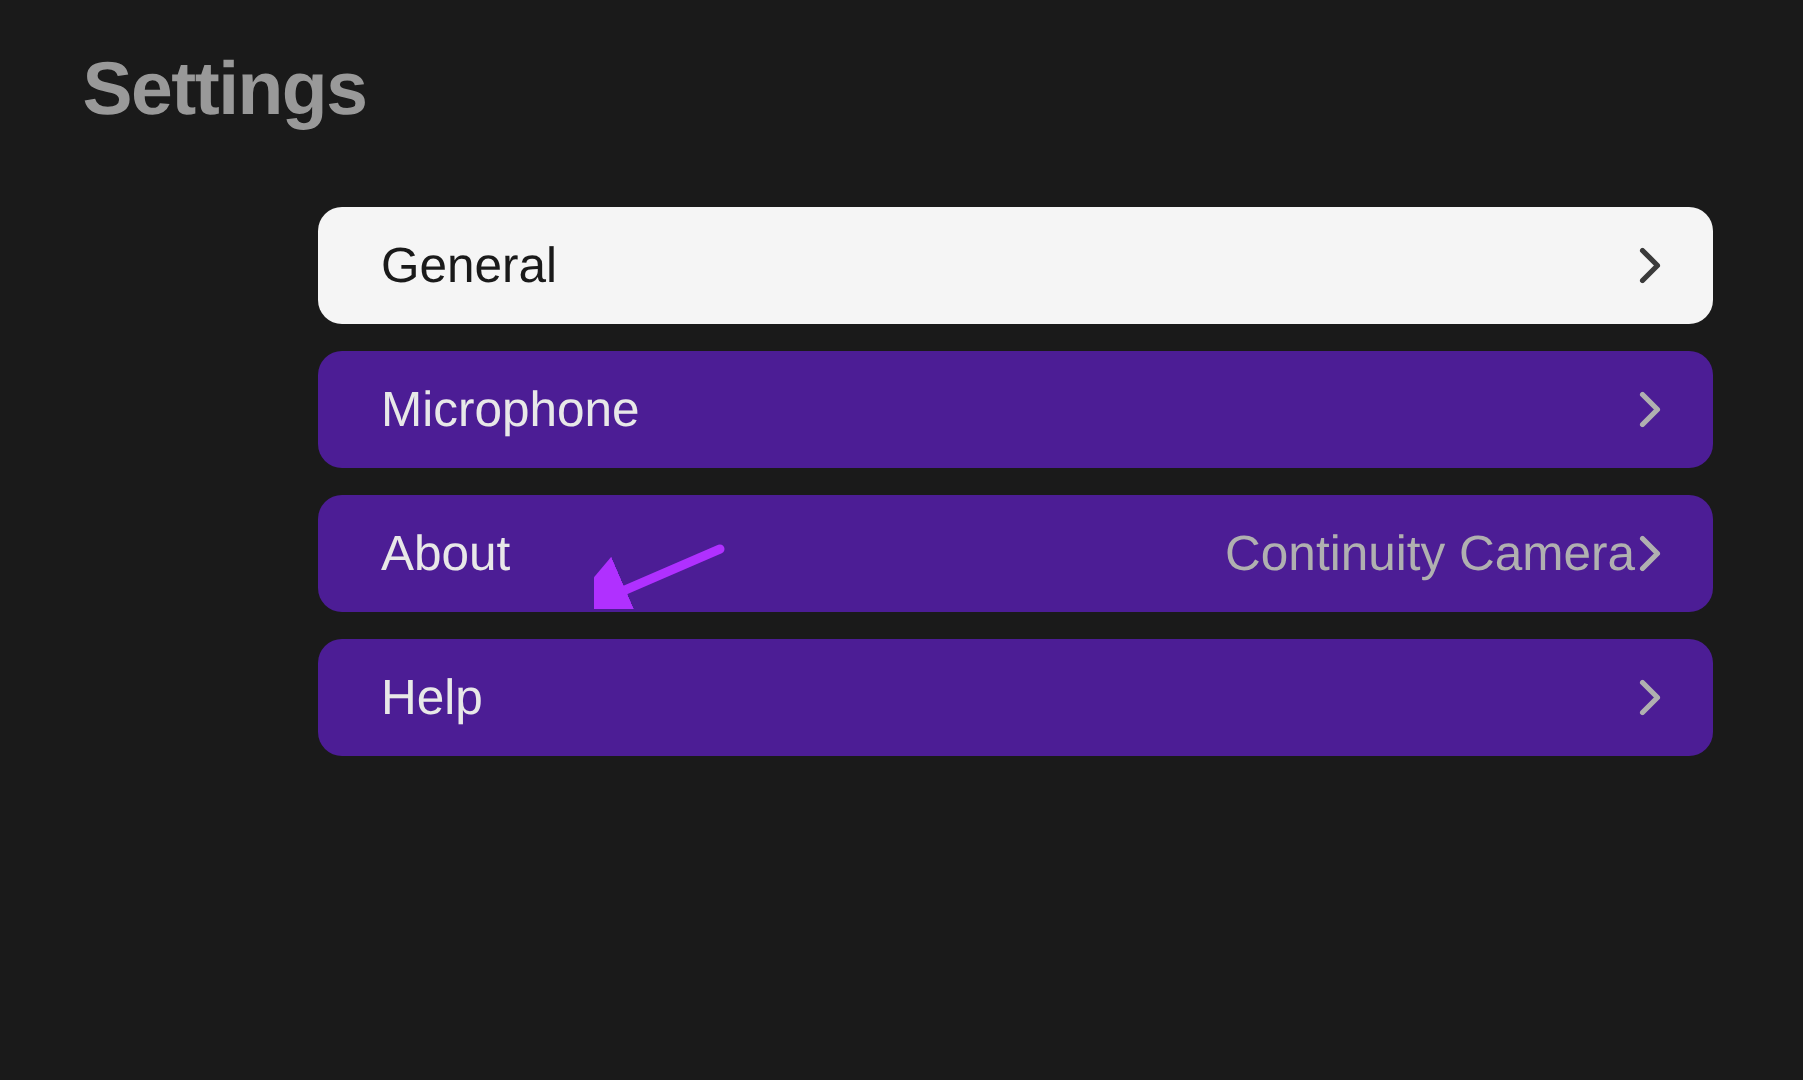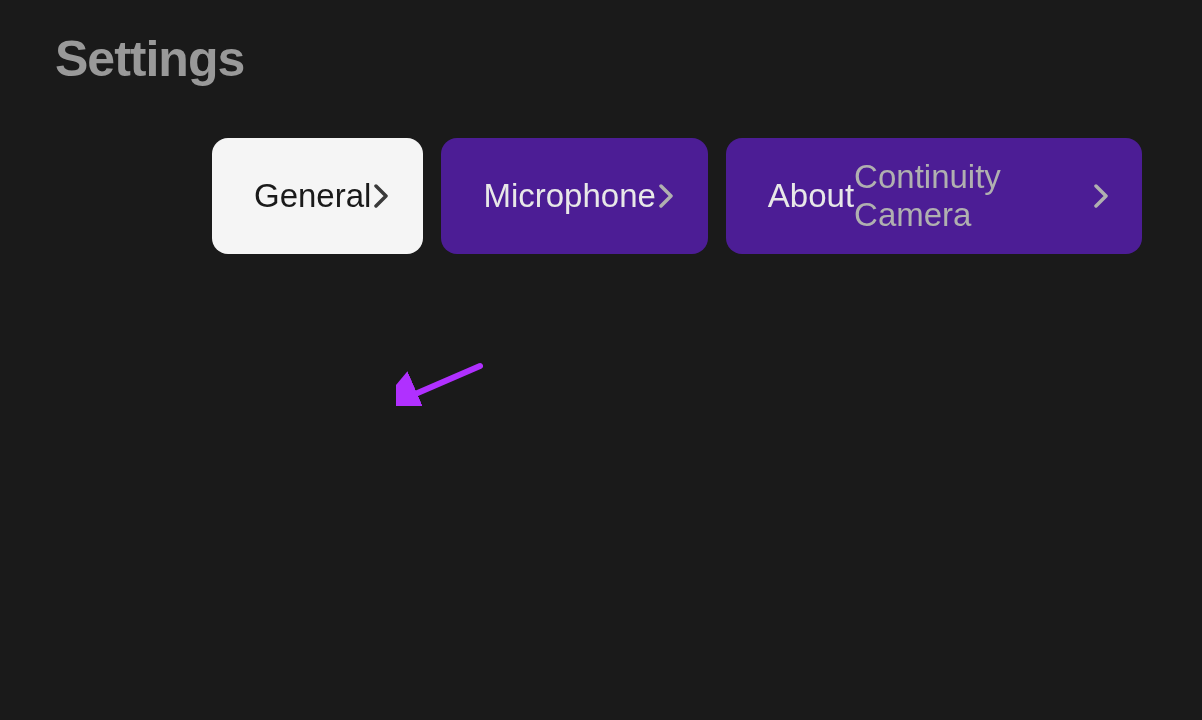--- a/index.html
+++ b/index.html
@@ -18,21 +18,21 @@
     .page-title {
       color: #999999;
       font-size: 50px;
       font-weight: 700;
       padding: 30px 0 0 55px;
       letter-spacing: -1px;
     }
     .menu-container {
       margin: 50px 60px 0 212px;
       display: flex;
-      flex-direction: row;
+      flex-direction: column;
       gap: 18px;
     }
     .menu-item {
       display: flex;
       align-items: center;
       justify-content: space-between;
       padding: 20px 32px 20px 42px;
       border-radius: 16px;
       cursor: pointer;
       font-size: 33px;
@@ -116,20 +116,30 @@
     <div class="menu-item-right">
       <span class="menu-item-value">Continuity Camera</span>
       <span class="chevron light">
         <svg viewBox="0 0 14 24" fill="none">
             <path d="M2 2 L12 12 L2 22" stroke-width="3.5" stroke-linecap="round" stroke-linejoin="round"></path>
           </svg>
       </span>
     </div>
   </div>
 
+  <div class="menu-item normal">
+    <span class="menu-item-label">Help</span>
+    <div class="menu-item-right">
+      <span class="chevron light">
+        <svg viewBox="0 0 14 24" fill="none">
+            <path d="M2 2 L12 12 L2 22" stroke-width="3.5" stroke-linecap="round" stroke-linejoin="round"></path>
+          </svg>
+      </span>
+    </div>
+  </div>
 
 
 </div>
 
 <div class="annotation-arrow">
   <svg width="90" height="46" viewBox="0 0 90 46">
     <defs>
       <marker id="arrowhead" markerWidth="8" markerHeight="8" refX="2" refY="4" orient="auto">
         <polygon points="0 0, 8 4, 0 8" fill="#b030ff"></polygon>
       </marker>

